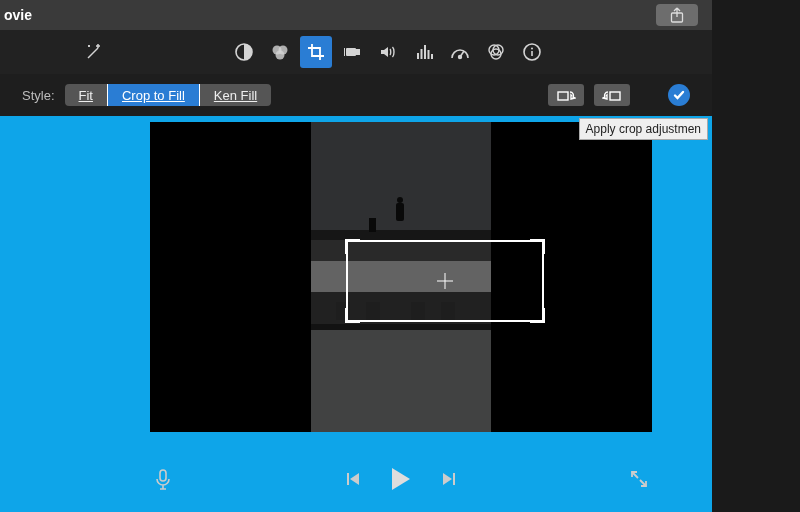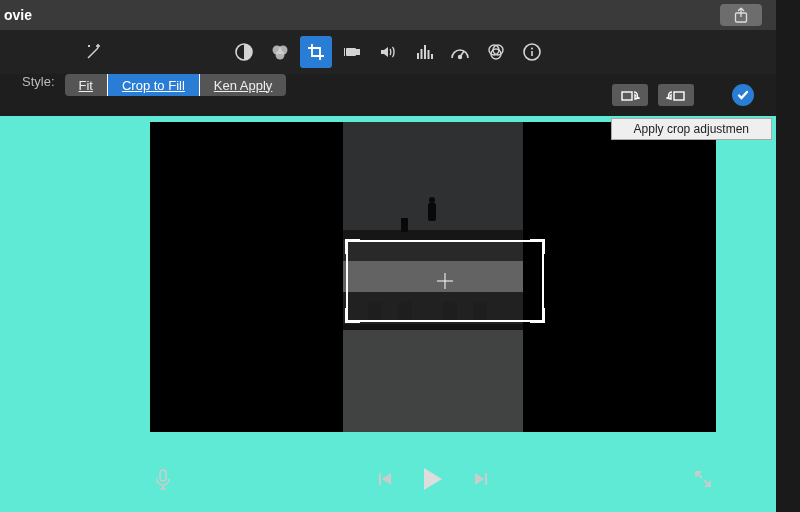--- a/index.html
+++ b/index.html
@@ -1,37 +1,37 @@
 <!DOCTYPE html>
 <html><head>
 <meta charset="utf-8">
 <style>
   html,body{margin:0;padding:0;background:#1a1a1a;font-family:-apple-system,Helvetica,Arial,sans-serif;width:800px;height:512px;overflow:hidden;}
-  .window{position:relative;width:776px;height:512px;background:#5eead4;}
+  .window{position:relative;width:712px;height:512px;background:#0ea5e9;}
   
   .titlebar{height:30px;background:#3a3a3a;display:flex;align-items:center;justify-content:space-between;padding:0 14px 0 4px;color:#fff;font-size:14px;font-weight:600;}
   .share-btn{width:42px;height:22px;border-radius:4px;background:#6d6d6d;display:flex;align-items:center;justify-content:center;}
   .share-btn svg{stroke:#ddd;}
   
   .toolbar{height:44px;background:#222;display:flex;align-items:center;padding:0 16px;gap:4px;}
   .tool-icon{width:32px;height:32px;display:flex;align-items:center;justify-content:center;color:#d4d4d4;border-radius:3px;}
   .tool-icon.active{background:#2a7dd4;color:#fff;}
   .tool-icon svg{display:block;}
   
-  .stylerow{height:42px;display:flex;padding:0 22px;background:#1e1e1e;position:relative;}
+  .stylerow{height:42px;display:flex;align-items:center;padding:0 22px;background:#1e1e1e;position:relative;}
   .style-label{color:#bdbdbd;font-size:13px;margin-right:10px;}
   .segmented{display:flex;border-radius:4px;overflow:hidden;height:22px;}
   .segmented button{border:none;background:#555;color:#eee;font-size:13px;padding:0 14px;height:22px;cursor:pointer;text-decoration:underline;}
   .segmented button.on{background:#2a7dd4;color:#fff;}
   .segmented button+button{border-left:1px solid #ffffff;}
   .right-tools{margin-left:auto;display:flex;align-items:center;gap:10px;}
   .smallbtn{width:36px;height:22px;background:#5a5a5a;border-radius:3px;display:flex;align-items:center;justify-content:center;color:#fff;}
   .apply-chk{width:22px;height:22px;border-radius:11px;background:#2a7dd4;display:flex;align-items:center;justify-content:center;margin-left:28px;}
   
-  .tooltip{position:absolute;right:4px;top:44px;background:#efefef;color:#222;font-size:12px;padding:3px 22px;border:1px solid #aaa;white-space:nowrap;z-index:10;}
+  .tooltip{position:absolute;right:4px;top:44px;background:#efefef;color:#222;font-size:12px;padding:3px 6px;border:1px solid #aaa;white-space:nowrap;z-index:10;}
   
   .viewer-wrap{position:relative;margin:6px 60px 0 150px;height:310px;}
   .viewer{position:absolute;inset:0;background:#000;display:flex;justify-content:center;}
   .video-strip{width:180px;height:100%;position:relative;overflow:hidden;}
   
   .scene{position:absolute;inset:0;background:
       linear-gradient(#9aa1a8 0%, #9aa1a8 35%,     
                       #4a4a4a 35%, #4a4a4a 45%,     
                       #b4b4b4 45%, #b4b4b4 55%,     
                       #3c3c3c 55%, #3c3c3c 67%,     
@@ -145,21 +145,21 @@
           <path d="M10 9v5"></path>
         </svg>
     </div>
   </div>
 
   <div class="stylerow">
     <span class="style-label">Style:</span>
     <div class="segmented">
       <button>Fit</button>
       <button class="on">Crop to Fill</button>
-      <button>Ken Apply</button>
+      <button>Ken Fill</button>
     </div>
     <div class="right-tools">
       <div class="smallbtn">
         <svg width="20" height="14" viewBox="0 0 20 14" fill="none" stroke="#fff" stroke-width="1.4">
             <rect x="2" y="4" width="10" height="8"></rect>
             <path d="M14 4c3 0 4 3 3 5l2 1-4 1 0-4 1 1"></path>
           </svg>
       </div>
       <div class="smallbtn">
         <svg width="20" height="14" viewBox="0 0 20 14" fill="none" stroke="#fff" stroke-width="1.4">

